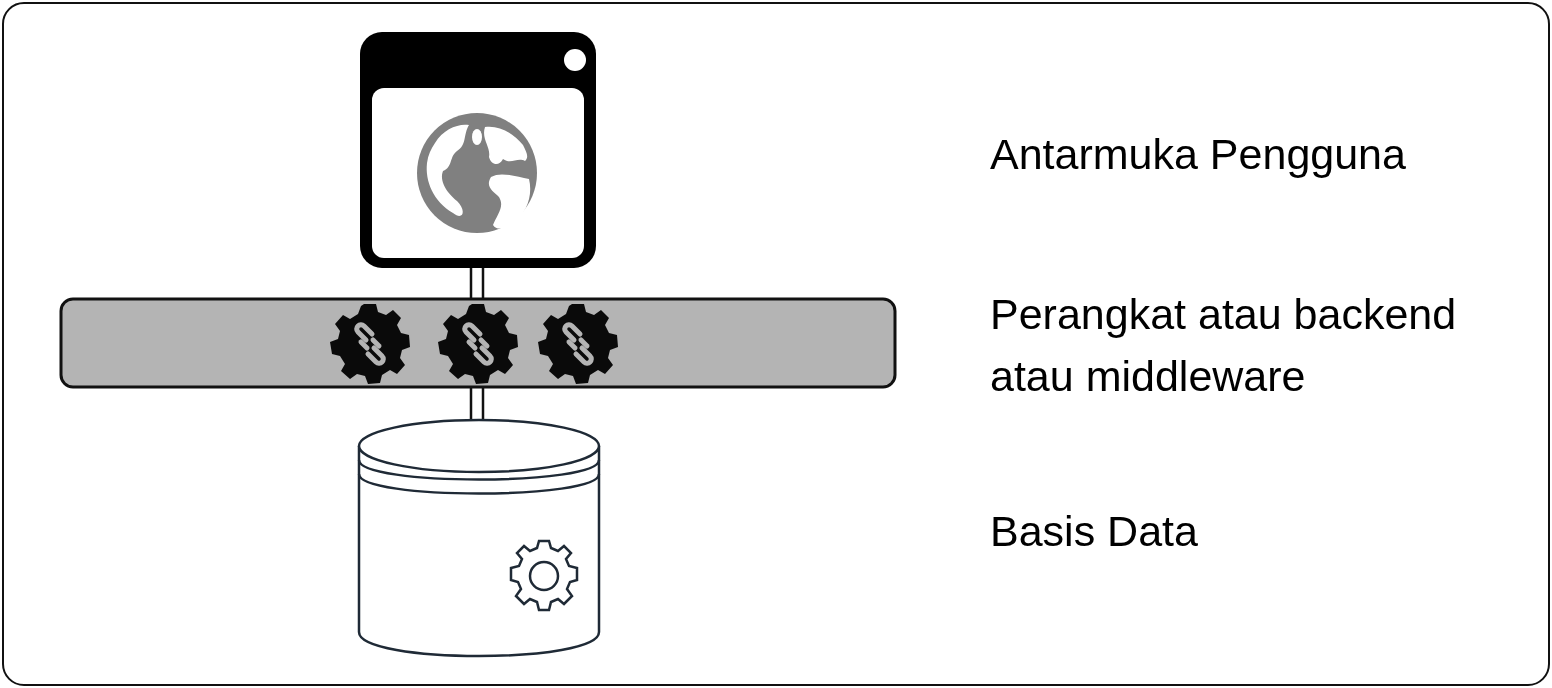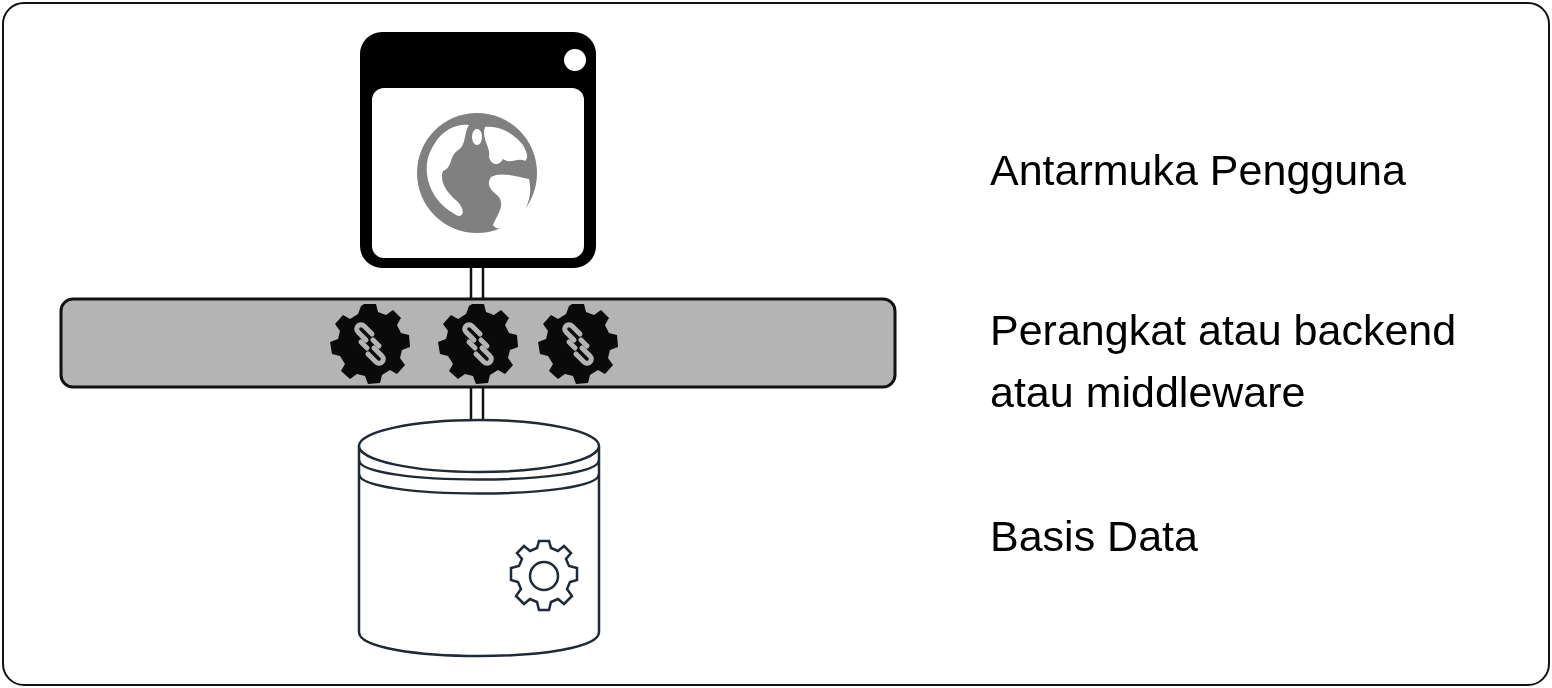--- a/index.html
+++ b/index.html
@@ -1,19 +1,19 @@
 <!DOCTYPE html>
 <html><head>
 <meta charset="utf-8">
 <style>
   html, body { margin: 0; padding: 0; background: #ffffff; }
   body { width: 1552px; height: 688px; position: relative; overflow: hidden; font-family: "Liberation Sans", sans-serif; }
   .frame { position: absolute; left: 2px; top: 2px; width: 1544px; height: 680px; border: 2px solid #111; border-radius: 22px; background: #fff; }
   .abs { position: absolute; }
-  .label { position: absolute; left: 990px; font-family: "Liberation Sans", sans-serif; font-size: 43px; line-height: 52px; color: #000; white-space: nowrap; margin-top: 16px; }
+  .label { position: absolute; left: 990px; font-family: "Liberation Sans", sans-serif; font-size: 43px; line-height: 52px; color: #000; white-space: nowrap; }
   svg { display: block; }
 </style>
 </head>
 <body>
 
 <div class="frame"></div>
 
 <svg class="abs" style="left:468px;top:266px;" width="20" height="40">
   <rect x="3" y="0" width="12" height="40" fill="#fff" stroke="#111" stroke-width="2.5"></rect>
 </svg>
@@ -61,13 +61,13 @@
   </g>
   <g transform="translate(190,162)" fill="none" stroke="#1f2a36" stroke-width="2.5">
     <path d="M-5,-35 L5,-35 L7,-28 L14,-25 L20,-30 L27,-23 L22,-17 L25,-10 L33,-8 L33,4 L26,6 L23,13 L28,20 L20,28 L14,23 L7,26 L5,34 L-5,34 L-7,26 L-14,23 L-20,28 L-28,20 L-23,13 L-26,6 L-33,4 L-33,-8 L-25,-10 L-22,-17 L-27,-23 L-20,-30 L-14,-25 L-7,-28 Z"></path>
     <circle r="14"></circle>
   </g>
 </svg>
 
 <div class="label" style="top:128px;">Antarmuka Pengguna</div>
 <div class="label" style="top:288px;">Perangkat atau backend</div>
 <div class="label" style="top:350px;">atau middleware</div>
-<div class="label" style="top:494px;text-align:right;">Basis Data</div>
+<div class="label" style="top:505px;text-align:right;">Basis Data</div>
 
 </body></html>

